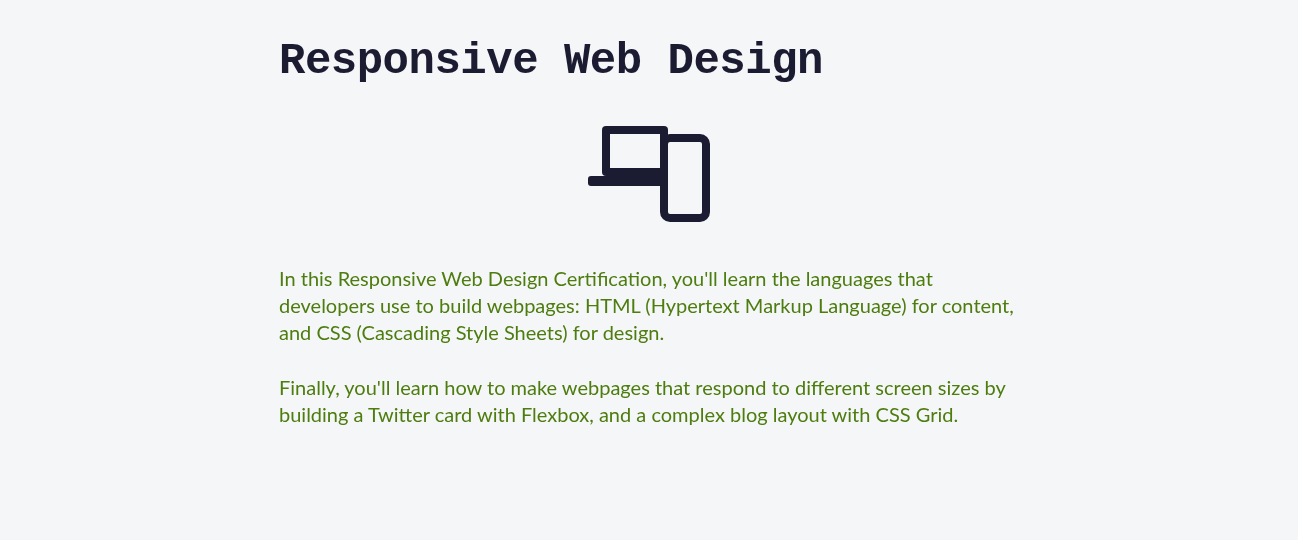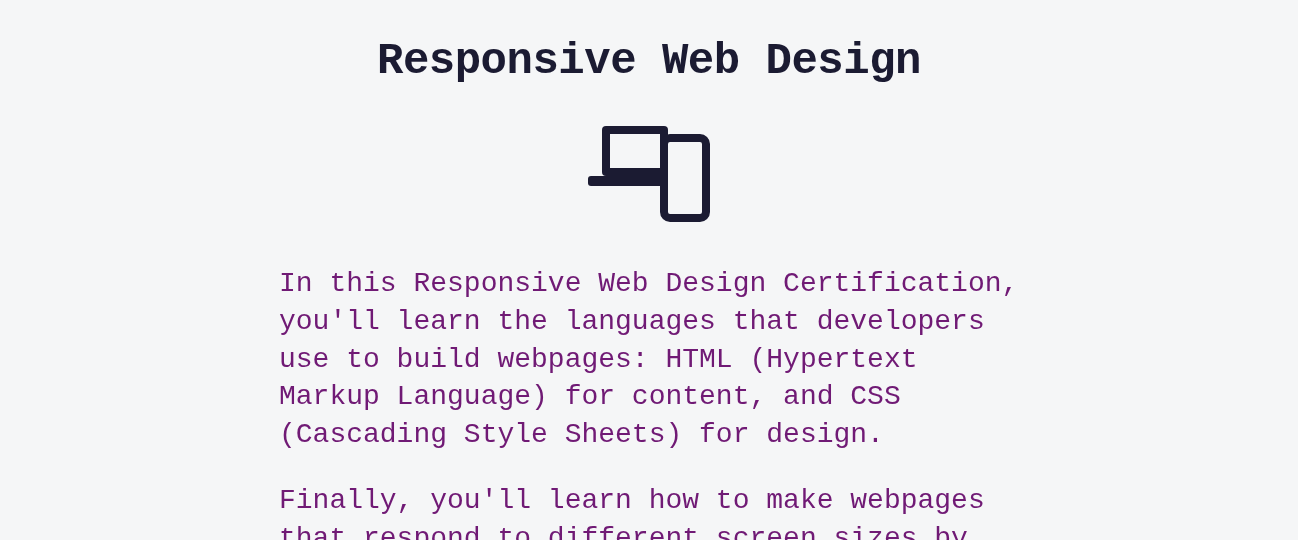--- a/index.html
+++ b/index.html
@@ -17,37 +17,35 @@
     }
     .container {
       max-width: 760px;
       margin: 0 auto;
       padding: 0 10px;
     }
     .title {
       font-family: "SFMono-Regular", Consolas, "Liberation Mono", Menlo, Courier, monospace;
       font-size: 44px;
       font-weight: 700;
-      text-align: center;
       color: #1b1b32;
       margin-top: 36px;
       margin-bottom: 40px;
       letter-spacing: -0.5px;
     }
     .icon-wrapper {
       display: flex;
       justify-content: center;
       margin-bottom: 40px;
     }
     .description p {
-      font-size: 28px;
+      font-size: 20px;
       line-height: 1.35;
-      color: #701a75;
+      color: #4d7c0f;
       margin-bottom: 28px;
-      font-family: Liberation Mono, monospace;
     }
   </style>
 </head>
 <body>
 
 <div class="container">
   <h1 class="title">Responsive Web Design</h1>
 
   <div class="icon-wrapper">
     <span>

